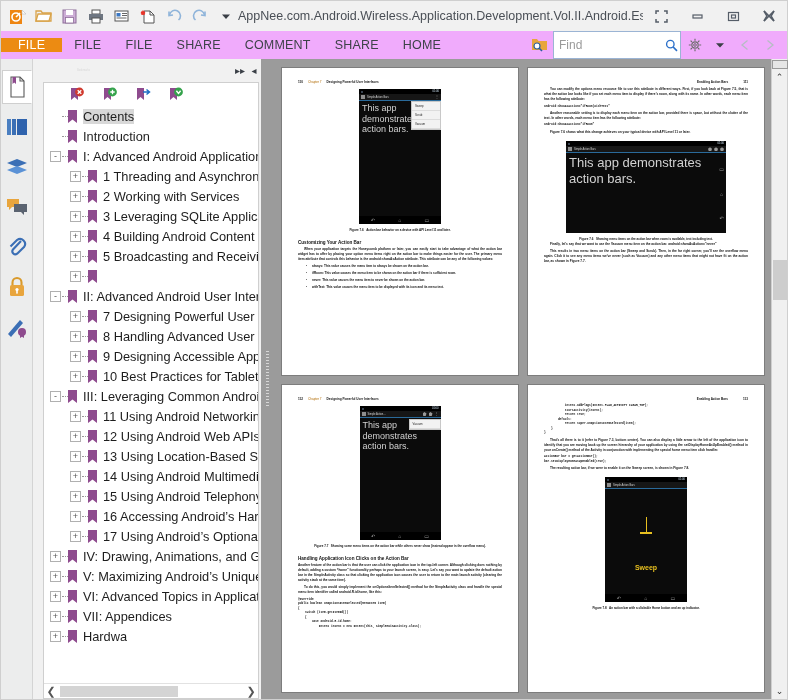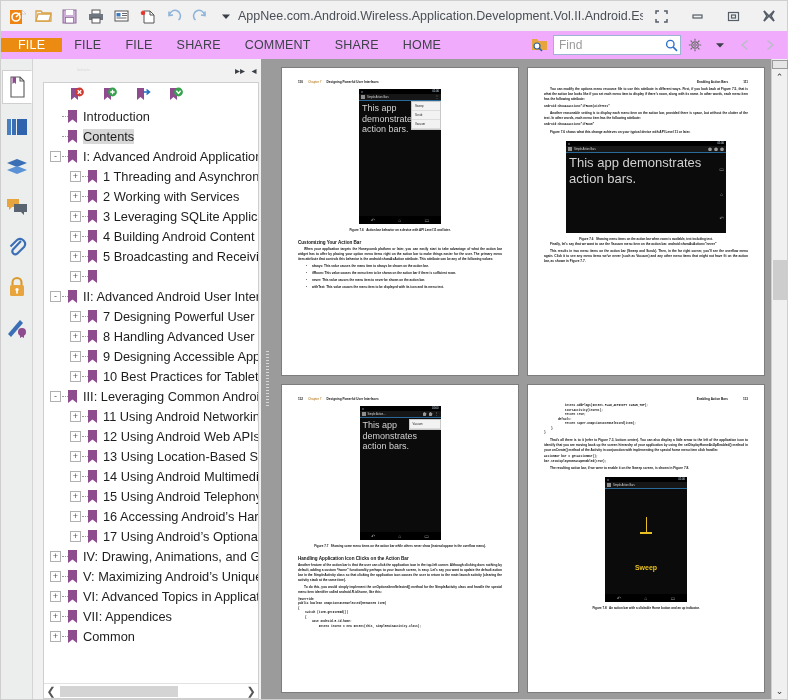--- a/index.html
+++ b/index.html
@@ -20,21 +20,21 @@
   .title-text { flex:1; text-align:center; font-size:12.5px; color:#4a4f56; white-space:nowrap; overflow:hidden; padding-right:6px; }
   .wincontrols { display:flex; align-items:center; }
   .wbtn { width:36px; height:28px; display:flex; align-items:center; justify-content:center; }
 
   
   .tabbar { height:28px; display:flex; align-items:center; background:#f0abfc; position:relative; flex:0 0 28px; }
   .tab { display:flex; align-items:center; padding:0 12px; font-size:12.5px; color:#3d4248; letter-spacing:.2px; }
   .tab.file { background:#ec8b12; color:#fff; padding:0 17px; font-weight:400; }
   .tabspacer { flex:1; }
   .findwrap { display:flex; align-items:center; gap:3px; padding-right:6px; }
-  .findbox { width:128px; height:20px; border:1px solid #9bb4d4; background:#fff; display:flex; align-items:center; padding:0 2px 0 5px; }
+  .findbox { width:128px; height:28px; border:1px solid #9bb4d4; background:#fff; display:flex; align-items:center; padding:0 2px 0 5px; }
   .findbox input { border:0; outline:0; font-size:12px; width:100%; font-family:"Liberation Sans",sans-serif; color:#333; background:transparent; }
   .findbox input::placeholder { color:#9a9a9a; }
   .ricon { width:22px; height:22px; display:flex; align-items:center; justify-content:center; }
 
   
   .bodywrap { flex:1; display:flex; min-height:0; background:#f1f1f1; }
 
   
   .rail { width:32px; flex:0 0 32px; background:#eceded; display:flex; flex-direction:column; align-items:center; padding-top:11px; gap:6px; border-right:1px solid #d4d4d4;}
   .rail-btn { width:30px; height:34px; display:flex; align-items:center; justify-content:center; }
@@ -344,35 +344,35 @@
         <div class="bm-tree" id="bm-tree">
             <div class="bmrow">
               <span style="display:inline-block;width:6px;flex:0 0 6px;"></span>
               <span class="twisty-spacer"></span>
               <span class="dots"></span>
               <span class="bm-ico">
                 <svg width="9" height="13" viewBox="0 0 9 13">
                   <path d="M0 0h9v13L4.5 9.4 0 13z" fill="#8e4b8e"></path>
                 </svg>
               </span>
+              <span class="bmlabel sel">Contents</span>
+            </div>
+            <div class="bmrow">
+              <span style="display:inline-block;width:6px;flex:0 0 6px;"></span>
+              <span class="twisty-spacer"></span>
+              <span class="dots"></span>
+              <span class="bm-ico">
+                <svg width="9" height="13" viewBox="0 0 9 13">
+                  <path d="M0 0h9v13L4.5 9.4 0 13z" fill="#8e4b8e"></path>
+                </svg>
+              </span>
               <span class="bmlabel">Introduction</span>
             </div>
             <div class="bmrow">
               <span style="display:inline-block;width:6px;flex:0 0 6px;"></span>
-              <span class="twisty-spacer"></span>
-              <span class="dots"></span>
-              <span class="bm-ico">
-                <svg width="9" height="13" viewBox="0 0 9 13">
-                  <path d="M0 0h9v13L4.5 9.4 0 13z" fill="#8e4b8e"></path>
-                </svg>
-              </span>
-              <span class="bmlabel sel">Contents</span>
-            </div>
-            <div class="bmrow">
-              <span style="display:inline-block;width:6px;flex:0 0 6px;"></span>
               <span class="twisty">-</span>
               <span class="dots"></span>
               <span class="bm-ico">
                 <svg width="9" height="13" viewBox="0 0 9 13">
                   <path d="M0 0h9v13L4.5 9.4 0 13z" fill="#8e4b8e"></path>
                 </svg>
               </span>
               <span class="bmlabel">I: Advanced Android Application De</span>
             </div>
             <div class="bmrow">
@@ -629,21 +629,21 @@
             </div>
             <div class="bmrow">
               <span style="display:inline-block;width:6px;flex:0 0 6px;"></span>
               <span class="twisty">+</span>
               <span class="dots"></span>
               <span class="bm-ico">
                 <svg width="9" height="13" viewBox="0 0 9 13">
                   <path d="M0 0h9v13L4.5 9.4 0 13z" fill="#8e4b8e"></path>
                 </svg>
               </span>
-              <span class="bmlabel">Common</span>
+              <span class="bmlabel">Hardwa</span>
             </div>
           </div>
         <div class="hscroll">
           <div class="hs-arrow">❮</div>
           <div class="hs-track">
               <div class="hs-thumb"></div>
             </div>
           <div class="hs-arrow">❯</div>
         </div>
       </div>

